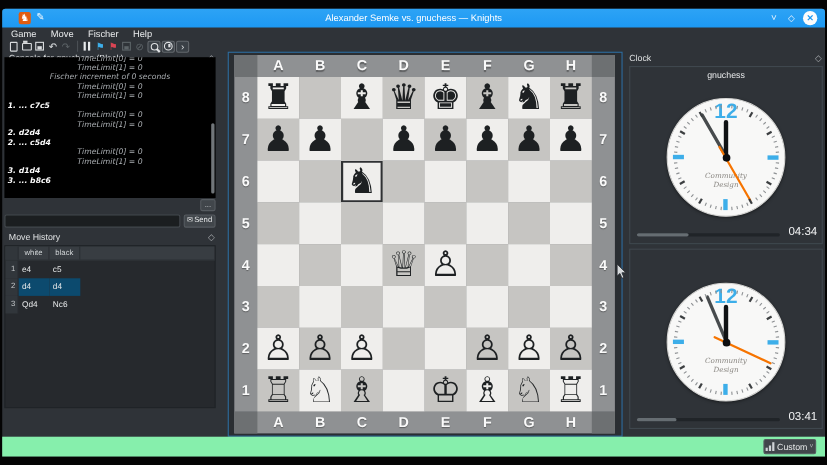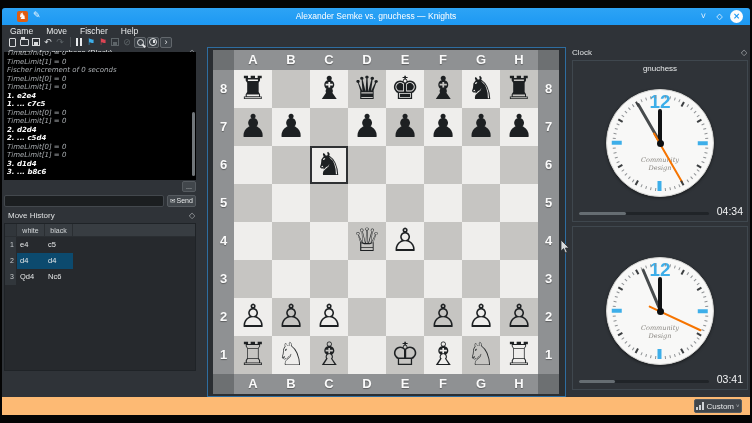--- a/index.html
+++ b/index.html
@@ -39,21 +39,21 @@
   .i-clk::after { content:""; position:absolute; left:3px; top:1px; width:1.5px; height:3px; background:#e0e2e4; }
 
   
   .dock-header { position:absolute; height:12px; font-size:8px; color:#dfe1e2; }
   .float-ic { position:absolute; top:0; font-size:8px; color:#a7aaad; }
 
   
   .console-log { position:absolute; left:2px; top:44px; width:192px; height:128px; background:#000; overflow:hidden; padding:0 3px; }
   .console-inner { transform:translateY(-3px); }
   .cline { font-family:"DejaVu Sans", sans-serif; font-style:italic; font-size:7px; line-height:8.5px; white-space:nowrap; }
-  .cline.info { color:#a9adb1; }
+  .cline.info { color:#a9adb1;text-align:center; }
   .cline.move { color:#fbfbfb; font-weight:bold; }
   .console-scroll { position:absolute; left:190px; top:104px; width:3px; height:64px; background:#71767a; border-radius:2px; }
   .ellipsis-btn { position:absolute; left:180px; top:173px; width:14px; height:11px; background:#41464b; border:1px solid #565b60; border-radius:2px; color:#d6d9db; font-size:7px; line-height:9px; text-align:center; }
   .chat-input { position:absolute; left:2px; top:187px; width:160px; height:12px; background:#1b1e20; border:1px solid #43484d; border-radius:2px; color:#eee; font-size:7.5px; padding:0 2px; }
   .send-btn { position:absolute; left:165px; top:187px; width:29px; height:12px; background:#41464b; border:1px solid #565b60; border-radius:2px; color:#e6e8e9; font-size:7px; line-height:10px; text-align:center; }
   .send-btn .env { font-size:6.5px; margin-right:1px; }
 
   
   .mh-table { position:absolute; left:2px; top:215px; width:192px; height:148px; background:#26292d; border:1px solid #1f2327; }
   .mh-hrow { display:flex; height:13px; background:#383d42; border-bottom:1px solid #2a2e32; }
@@ -105,21 +105,21 @@
   .brand { position:absolute; left:0; right:0; top:66px; text-align:center; font-family:"DejaVu Serif", serif; font-style:italic; font-size:6.5px; color:#8a8782; line-height:8px; }
   .clock-bar { position:absolute; left:6px; height:3px; width:130px; background:#202428; border-radius:2px; }
   .cf1 .clock-bar { top:151px; }
   .cf2 .clock-bar { top:153px; }
   .clock-bar .fill { height:3px; background:#666d72; border-radius:2px; }
   .clock-time { position:absolute; right:4px; font-size:10.5px; color:#f2f3f4; }
   .cf1 .clock-time { top:144px; }
   .cf2 .clock-time { top:146px; }
 
   
-  .statusbar { position:absolute; left:0; right:0; top:389px; height:18px; background:#fdba74; }
+  .statusbar { position:absolute; left:0; right:0; top:389px; height:18px; background:#86efac; }
   .custom-btn { position:absolute; right:8px; top:2px; width:48px; height:14px; background:#41464b; border:1px solid #565b60; border-radius:2px; display:flex; align-items:center; justify-content:center; gap:2px; }
   .custom-btn .label { font-size:8px; color:#e6e8e9; }
   .custom-btn .chev { font-size:6px; color:#b9bcbe; }
   .bars-icon { display:flex; align-items:flex-end; gap:1px; height:8px; }
   .bars-icon i { display:block; width:2px; background:#cfd3d6; }
   .bars-icon i:nth-child(1){height:3px} .bars-icon i:nth-child(2){height:5px} .bars-icon i:nth-child(3){height:8px}
 </style>
 </head>
 <body>
 
@@ -177,21 +177,20 @@
       <span>Console for gnuchess (Black)</span>
       <span class="float-ic" style="left:181px;">◇</span>
     </div>
     <div class="console-log">
       <div class="console-inner" id="console-inner">
           <div class="cline info">TimeLimit[0] = 0</div>
           <div class="cline info">TimeLimit[1] = 0</div>
           <div class="cline info">Fischer increment of 0 seconds</div>
           <div class="cline info">TimeLimit[0] = 0</div>
           <div class="cline info">TimeLimit[1] = 0</div>
-          <div class="cline move">1. e2e4</div>
           <div class="cline move">1. ... c7c5</div>
           <div class="cline info">TimeLimit[0] = 0</div>
           <div class="cline info">TimeLimit[1] = 0</div>
           <div class="cline move">2. d2d4</div>
           <div class="cline move">2. ... c5d4</div>
           <div class="cline info">TimeLimit[0] = 0</div>
           <div class="cline info">TimeLimit[1] = 0</div>
           <div class="cline move">3. d1d4</div>
           <div class="cline move">3. ... b8c6</div>
         </div>

